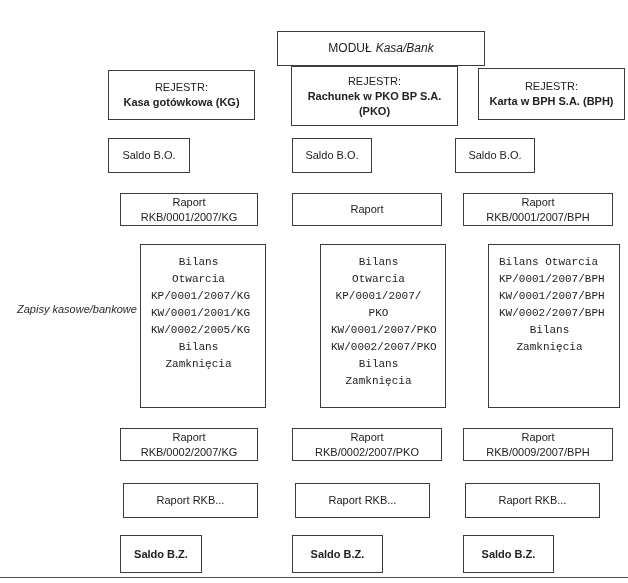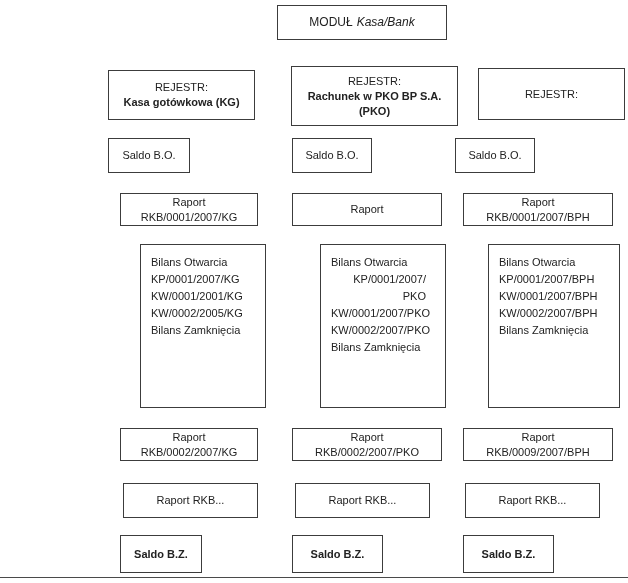--- a/index.html
+++ b/index.html
@@ -10,31 +10,31 @@
   .box {
     position:absolute; border:1px solid #3c3c3c; background:#ffffff;
     display:flex; flex-direction:column; align-items:center; justify-content:center;
     text-align:center; font-size:11px; line-height:15px;
   }
   .module { flex-direction:row; font-size:12px; }
   .module .lbl { margin-right:4px; }
   .it { font-style:italic; }
   .b  { font-weight:bold; }
   .entries {
-    justify-content:flex-start; align-items:flex-start; text-align:right;
-    padding:9px 19px 0 10px; line-height:17px;
+    justify-content:flex-start; align-items:flex-start; text-align:center;
+    padding:9px 19px 0 10px; line-height:17px;font-family:Liberation Mono, monospace;
   }
   .side-label {
     position:absolute; left:17px; top:301px; width:130px;
     font-size:11px; font-style:italic; line-height:17px; color:#2a2a2a;
   }
   .bottom-line { position:absolute; left:0; top:577px; width:628px; height:1px; background:#4a4a4a; }
 
   
-  .pos-module { left:277px; top:5px; width:170px; height:35px;text-align:center; }
+  .pos-module { left:277px; top:31px; width:208px; height:35px;text-align:center; }
 
   
   .c1-register { left:108px; top:70px;  width:147px; height:50px; }
   .c1-bo       { left:108px; top:138px; width:82px;  height:35px; }
   .c1-r1       { left:120px; top:193px; width:138px; height:33px; }
   .c1-entries  { left:140px; top:244px; width:126px; height:164px; }
   .c1-r2       { left:120px; top:428px; width:138px; height:33px; }
   .c1-more     { left:123px; top:483px; width:135px; height:35px; }
   .c1-bz       { left:120px; top:535px; width:82px;  height:38px; }
 
@@ -60,20 +60,21 @@
 <body>
 
 <div class="canvas">
 
   <div class="box module pos-module">
     <span class="lbl">MODUŁ</span>
     <span class="it">Kasa/Bank</span>
   </div>
 
   <div class="side-label">
+    <div>Zapisy kasowe/bankowe</div>
   </div>
 
   <div class="box c1-register">
     <div>REJESTR:</div>
     <div class="b">Kasa gotówkowa (KG)</div>
   </div>
   <div class="box c1-bo">
     <div>Saldo B.O.</div>
   </div>
   <div class="box c1-r1">
@@ -121,20 +122,21 @@
   </div>
   <div class="box c2-more">
     <div>Raport RKB...</div>
   </div>
   <div class="box c2-bz">
     <div class="b">Saldo B.Z.</div>
   </div>
 
   <div class="box c3-register">
     <div>REJESTR:</div>
+    <div class="b">Karta w BPH S.A. (BPH)</div>
   </div>
   <div class="box c3-bo">
     <div>Saldo B.O.</div>
   </div>
   <div class="box c3-r1">
     <div>Raport</div>
     <div>RKB/0001/2007/BPH</div>
   </div>
   <div class="box entries c3-entries">
     <div>Bilans Otwarcia</div>

